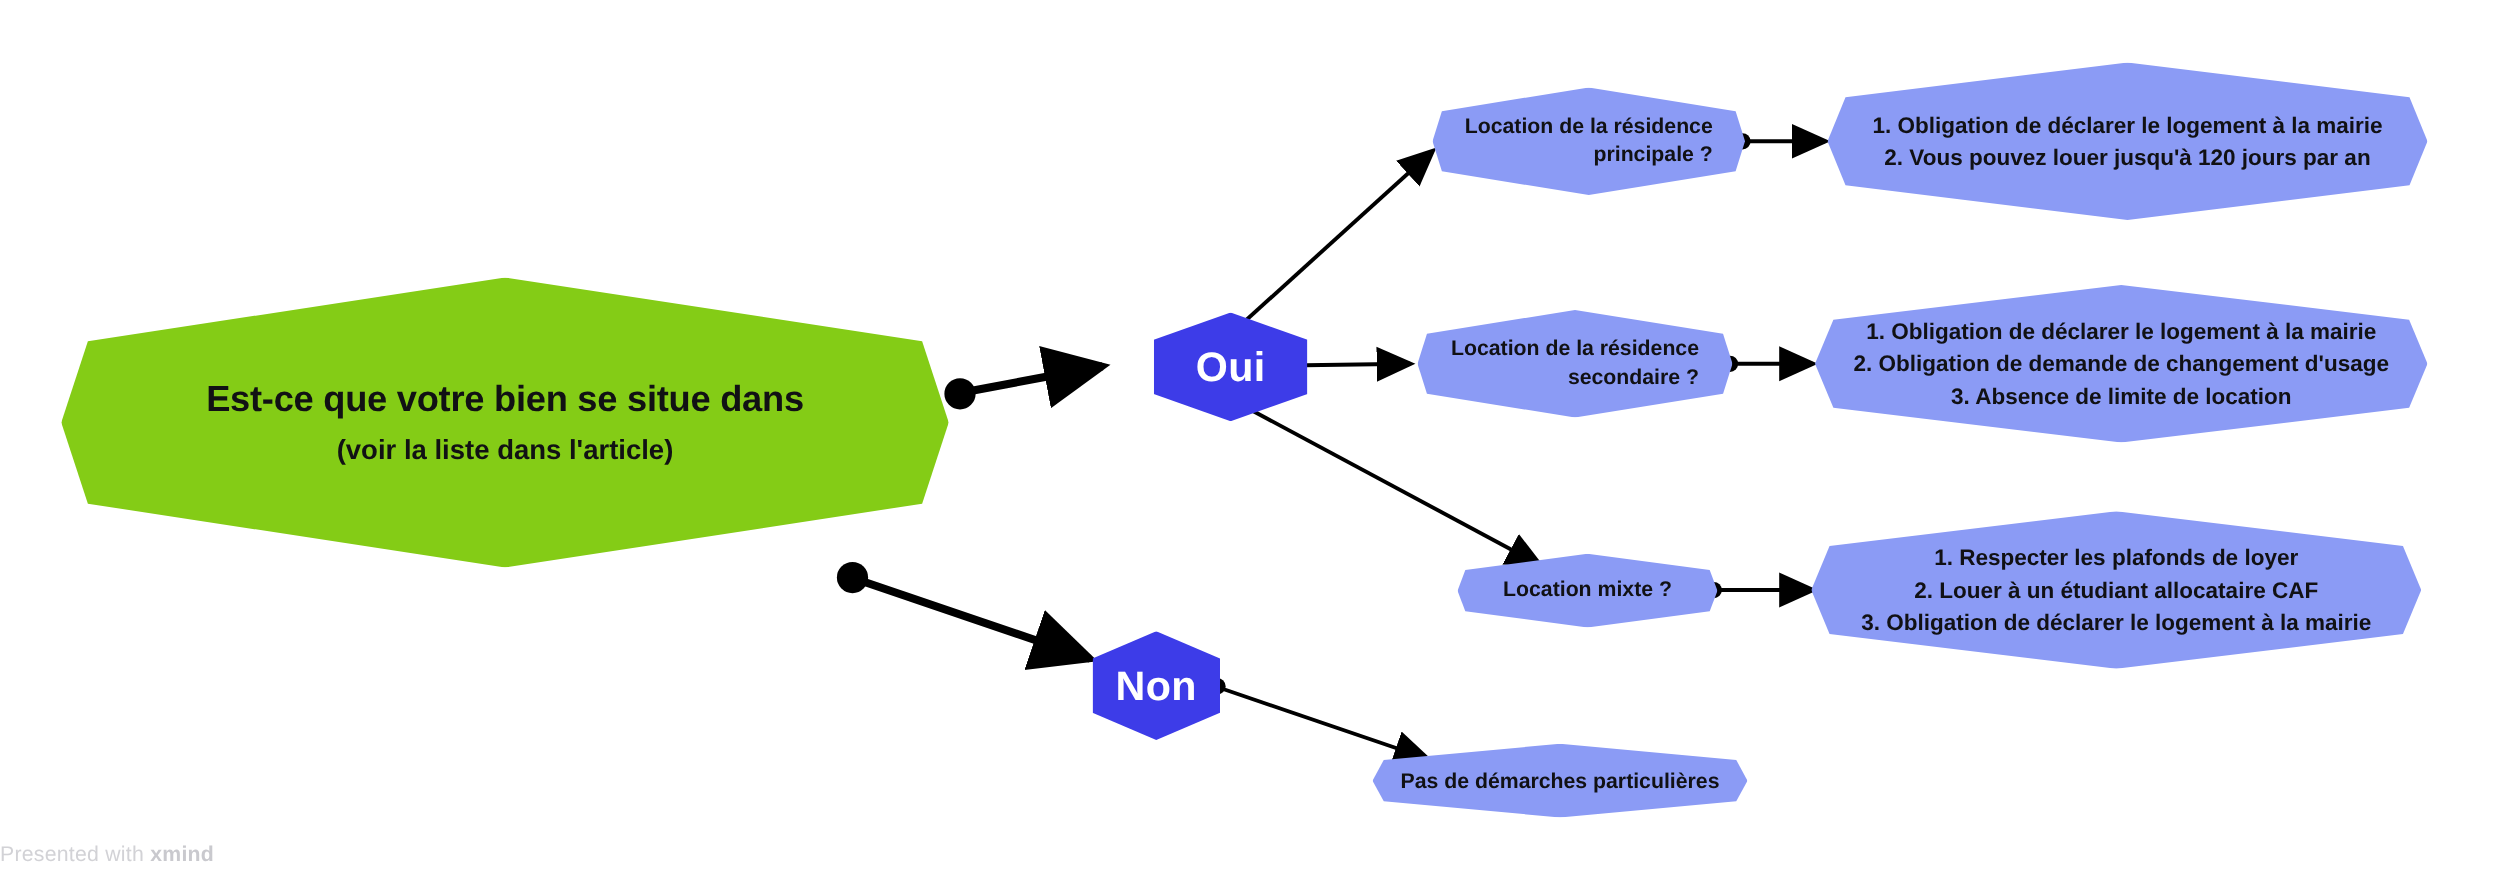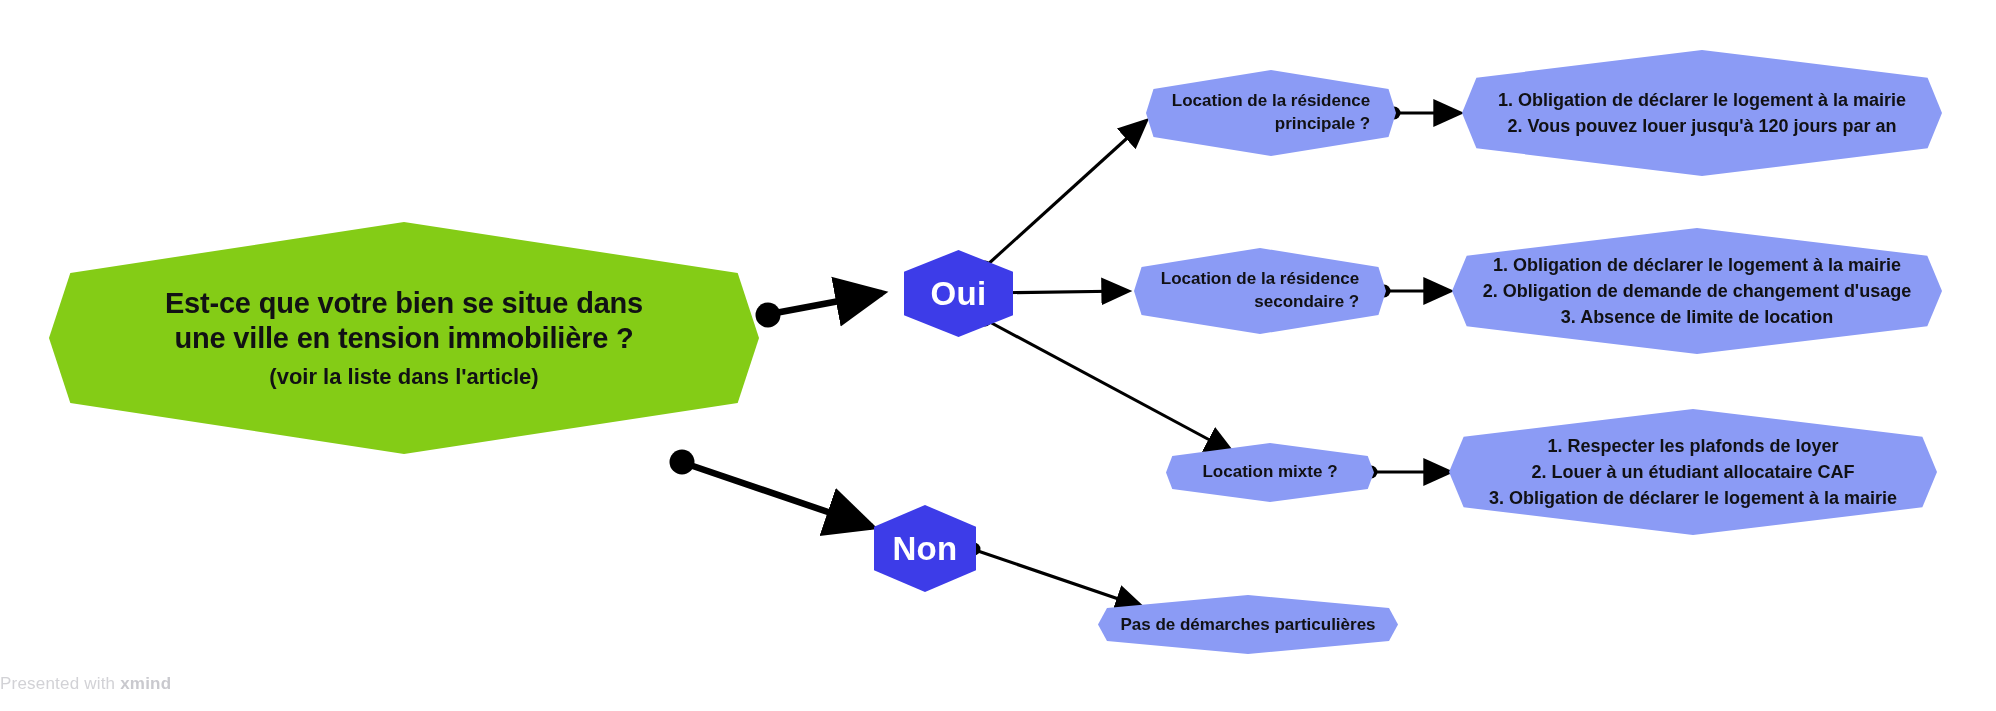--- a/index.html
+++ b/index.html
@@ -146,26 +146,25 @@
 
     <g>
       <line x1="975" y1="550" x2="1142" y2="607" stroke="#000000" stroke-width="3.1" marker-end="url(#arrowThin)"></line>
       <circle cx="974" cy="549" r="6.5" fill="#000000"></circle>
     </g>
   </svg>
 
   <div class="node hex-root" style="left:49px; top:222px; width:710px; height:232px;">
     <div class="root-inner">
       <div class="root-title">Est-ce que votre bien se situe dans</div>
-      <div class="root-title">une ville en tension immobilière ?</div>
       <div class="root-sub">(voir la liste dans l'article)</div>
     </div>
   </div>
 
-  <div class="node hex-vert" style="left:904px; top:250px; width:109px; height:87px;">
+  <div class="node hex-vert" style="left:923px; top:250px; width:123px; height:87px;">
     <span class="decision-label">Oui</span>
   </div>
 
   <div class="node hex-vert" style="left:874px; top:505px; width:102px; height:87px;">
     <span class="decision-label">Non</span>
   </div>
 
   <div class="node hex-wide" style="left:1146px; top:70px; width:250px; height:86px;">
     <div class="q-label">
       <div>Location de la résidence</div>

